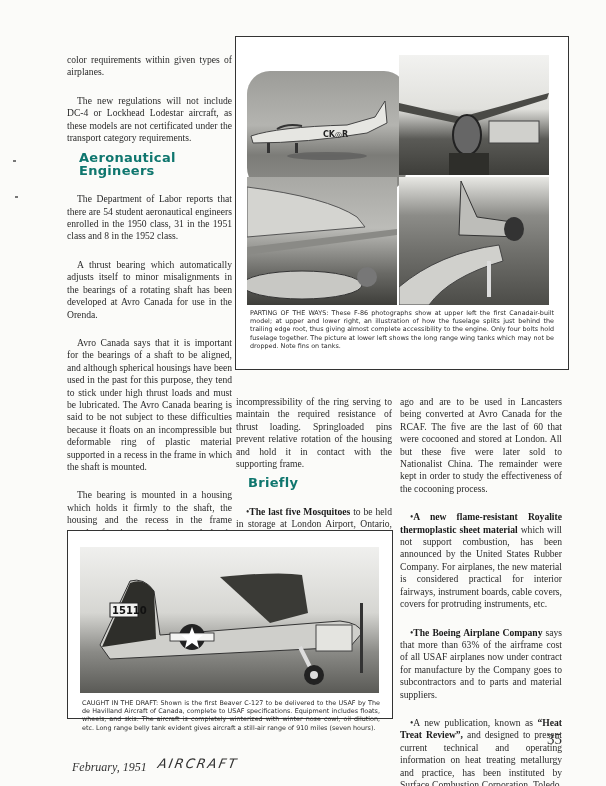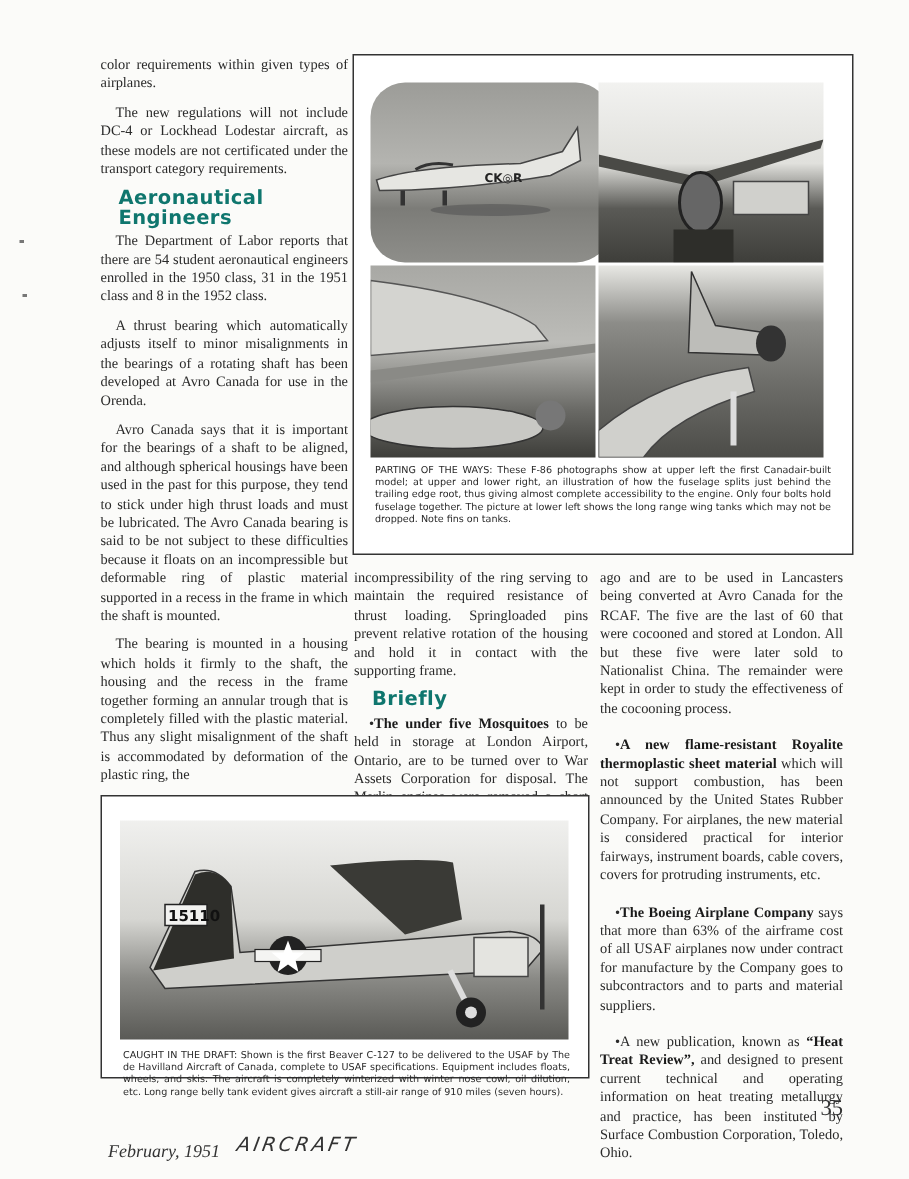--- a/index.html
+++ b/index.html
@@ -1,20 +1,20 @@
 <!DOCTYPE html>
 <html><head>
 <meta charset="utf-8">
 <style>
   html, body { margin:0; padding:0; }
   body { width:606px; height:786px; background:#fbfbf9; position:relative; overflow:hidden;
          font-family:"Liberation Serif","DejaVu Serif",serif; color:#2a2a2a; }
   .abs { position:absolute; }
   .body-text { font-size:9.6px; line-height:12.4px; text-align:justify; margin:0; }
-  .body-text p { margin:0 0 7px 0; text-indent:10px; }
+  .body-text p { margin:16px 0 7px 0; text-indent:10px; }
   .body-text p.noindent { text-indent:0; }
   h2 { font-family:"DejaVu Sans","Liberation Sans",sans-serif; font-size:13px; font-weight:bold;
        margin:8px 0 3px 12px; color:#0f766e; letter-spacing:0.3px; word-spacing:6px; }
   b { color:#1a1a1a; }
   .bullet::before { content:"\2022"; }
   .figure { border:1.4px solid #333; background:#fff; box-sizing:border-box; }
   .photo { position:absolute; background:#8a8a88; overflow:hidden; }
   .caption { font-family:"DejaVu Sans","Liberation Sans",sans-serif; font-size:6.4px; line-height:8.2px;
              color:#2a2a2a; text-align:justify; }
   .footer { font-style:italic; font-size:12px; color:#333; }
@@ -31,21 +31,21 @@
   <p class="noindent">color requirements within given types of airplanes.</p>
   <p>The new regulations will not include DC-4 or Lockhead Lodestar aircraft, as these models are not certificated under the transport category requirements.</p>
   <h2>Aeronautical Engineers</h2>
   <p>The Department of Labor reports that there are 54 student aeronautical engineers enrolled in the 1950 class, 31 in the 1951 class and 8 in the 1952 class.</p>
   <p>A thrust bearing which automatically adjusts itself to minor misalignments in the bearings of a rotating shaft has been developed at Avro Canada for use in the Orenda.</p>
   <p>Avro Canada says that it is important for the bearings of a shaft to be aligned, and although spherical housings have been used in the past for this purpose, they tend to stick under high thrust loads and must be lubricated. The Avro Canada bearing is said to be not subject to these difficulties because it floats on an incompressible but deformable ring of plastic material supported in a recess in the frame in which the shaft is mounted.</p>
   <p>The bearing is mounted in a housing which holds it firmly to the shaft, the housing and the recess in the frame together forming an annular trough that is completely filled with the plastic material. Thus any slight misalignment of the shaft is accommodated by deformation of the plastic ring, the</p>
 </div>
 
 <div class="abs figure" style="left:235px; top:36px; width:334px; height:334px;">
-  <div class="photo" style="left:11px; top:18px; width:160px; height:120px; background:linear-gradient(180deg,#9c9c98 0%,#b4b4b0 45%,#7c7c78 70%,#8e8e8a 100%);border-radius:23px;">
+  <div class="photo" style="left:11px; top:34px; width:160px; height:120px; background:linear-gradient(180deg,#9c9c98 0%,#b4b4b0 45%,#7c7c78 70%,#8e8e8a 100%);border-radius:23px;">
     <svg width="150" height="120" viewBox="0 0 150 120">
       <path d="M4 65 Q30 56 100 54 L128 46 L138 30 L140 52 L120 62 Q60 72 6 72 Z" fill="#e6e6e2" stroke="#444" stroke-width="1"></path>
       <path d="M30 58 Q40 52 55 55" fill="none" stroke="#333" stroke-width="2"></path>
       <rect x="20" y="72" width="3" height="10" fill="#333"></rect>
       <rect x="48" y="72" width="3" height="10" fill="#333"></rect>
       <ellipse cx="80" cy="85" rx="40" ry="4" fill="#555" opacity="0.6"></ellipse>
       <text x="76" y="66" font-family="DejaVu Sans,sans-serif" font-size="8" font-weight="bold" fill="#222">CK◎R</text>
     </svg>
   </div>
   <div class="photo" style="left:163px; top:18px; width:150px; height:120px; background:linear-gradient(180deg,#f2f2f0 0%,#e0e0dc 45%,#5a5a56 70%,#3e3e3a 100%);">
@@ -71,21 +71,21 @@
       <path d="M0 110 Q40 76 100 68 L104 84 Q50 100 30 128 L0 128 Z" fill="#d0d0cc" stroke="#444"></path>
       <rect x="88" y="84" width="4" height="36" fill="#ddd"></rect>
     </svg>
   </div>
   <div class="abs caption" style="left:14px; top:272px; width:304px;">PARTING OF THE WAYS: These F-86 photographs show at upper left the first Canadair-built model; at upper and lower right, an illustration of how the fuselage splits just behind the trailing edge root, thus giving almost complete accessibility to the engine. Only four bolts hold fuselage together. The picture at lower left shows the long range wing tanks which may not be dropped. Note fins on tanks.</div>
 </div>
 
 <div class="abs body-text" style="left:236px; top:380px; width:156px;">
   <p class="noindent">incompressibility of the ring serving to maintain the required resistance of thrust loading. Springloaded pins prevent relative rotation of the housing and hold it in contact with the supporting frame.</p>
   <h2 style="margin-top:2px;">Briefly</h2>
-  <p style="margin-bottom:0;"><span class="bullet"></span><b>The under five Mosquitoes</b><span> to be held in storage at London Airport, Ontario, are to be turned over to War Assets Corporation for disposal. The Merlin engines were removed a short time</span></p>
+  <p style="margin-bottom:0;"><span class="bullet"></span><b>The last five Mosquitoes</b><span> to be held in storage at London Airport, Ontario, are to be turned over to War Assets Corporation for disposal. The Merlin engines were removed a short time</span></p>
 </div>
 
 <div class="abs body-text" style="left:400px; top:380px; width:162px;">
   <p class="noindent" style="margin-bottom:12px;">ago and are to be used in Lancasters being converted at Avro Canada for the RCAF. The five are the last of 60 that were cocooned and stored at London. All but these five were later sold to Nationalist China. The remainder were kept in order to study the effectiveness of the cocooning process.</p>
   <p style="margin-bottom:12px;"><span class="bullet"></span><b>A new flame-resistant Royalite thermoplastic sheet material</b><span> which will not support combustion, has been announced by the United States Rubber Company. For airplanes, the new material is considered practical for interior fairways, instrument boards, cable covers, covers for protruding instruments, etc.</span></p>
   <p style="margin-bottom:12px;"><span class="bullet"></span><b>The Boeing Airplane Company</b><span> says that more than 63% of the airframe cost of all USAF airplanes now under contract for manufacture by the Company goes to subcontractors and to parts and material suppliers.</span></p>
   <p><span class="bullet"></span><span>A new publication, known as </span><b>“Heat Treat Review”,</b><span> and designed to present current technical and operating information on heat treating metallurgy and practice, has been instituted by Surface Combustion Corporation, Toledo, Ohio.</span></p>
 </div>
 
 <div class="abs figure" style="left:67px; top:530px; width:326px; height:189px;">

